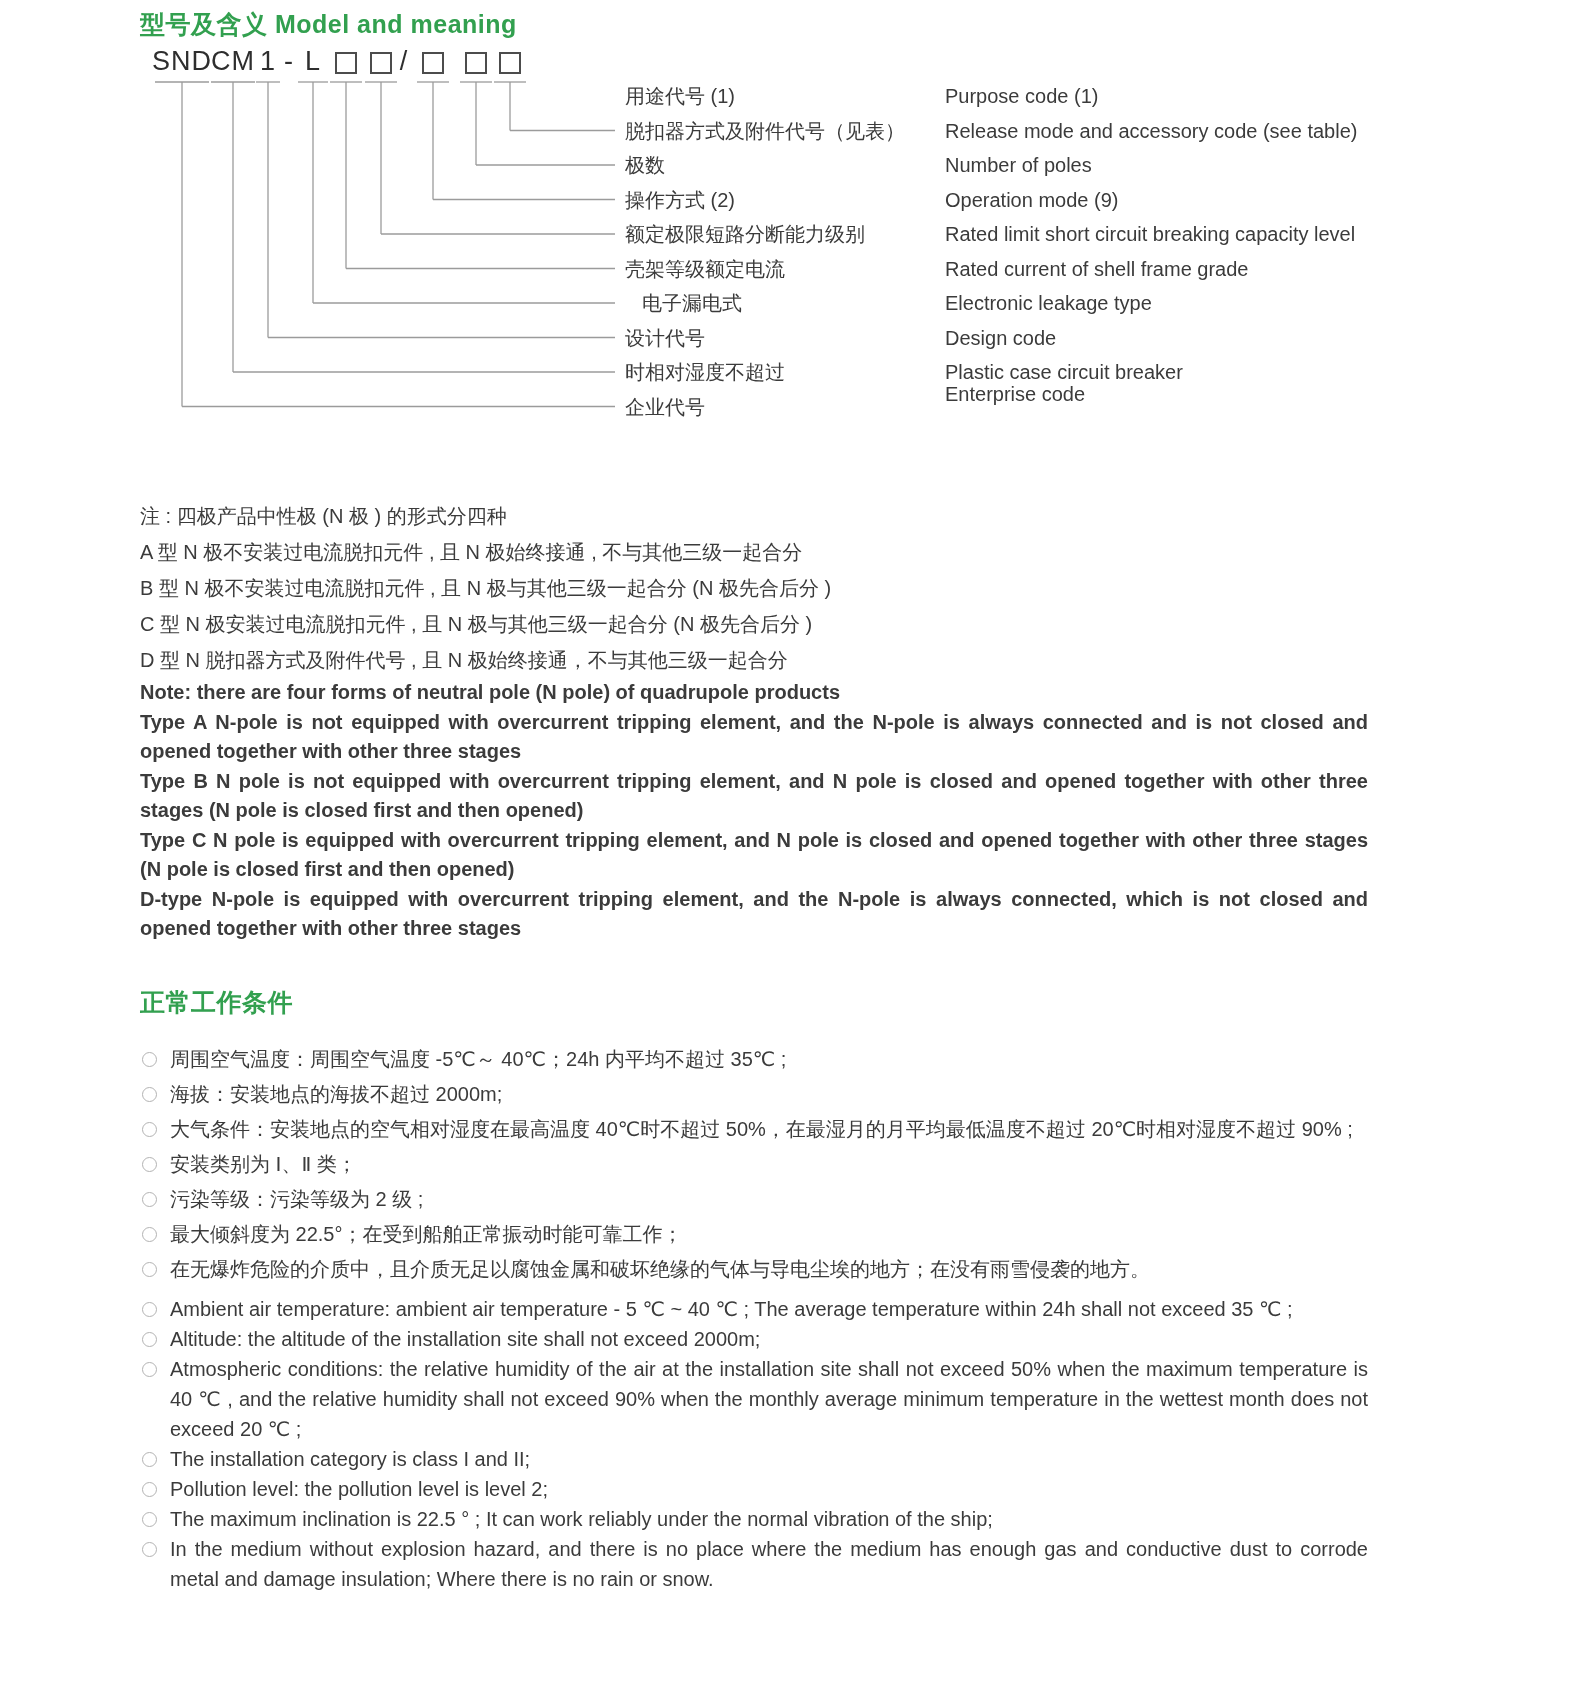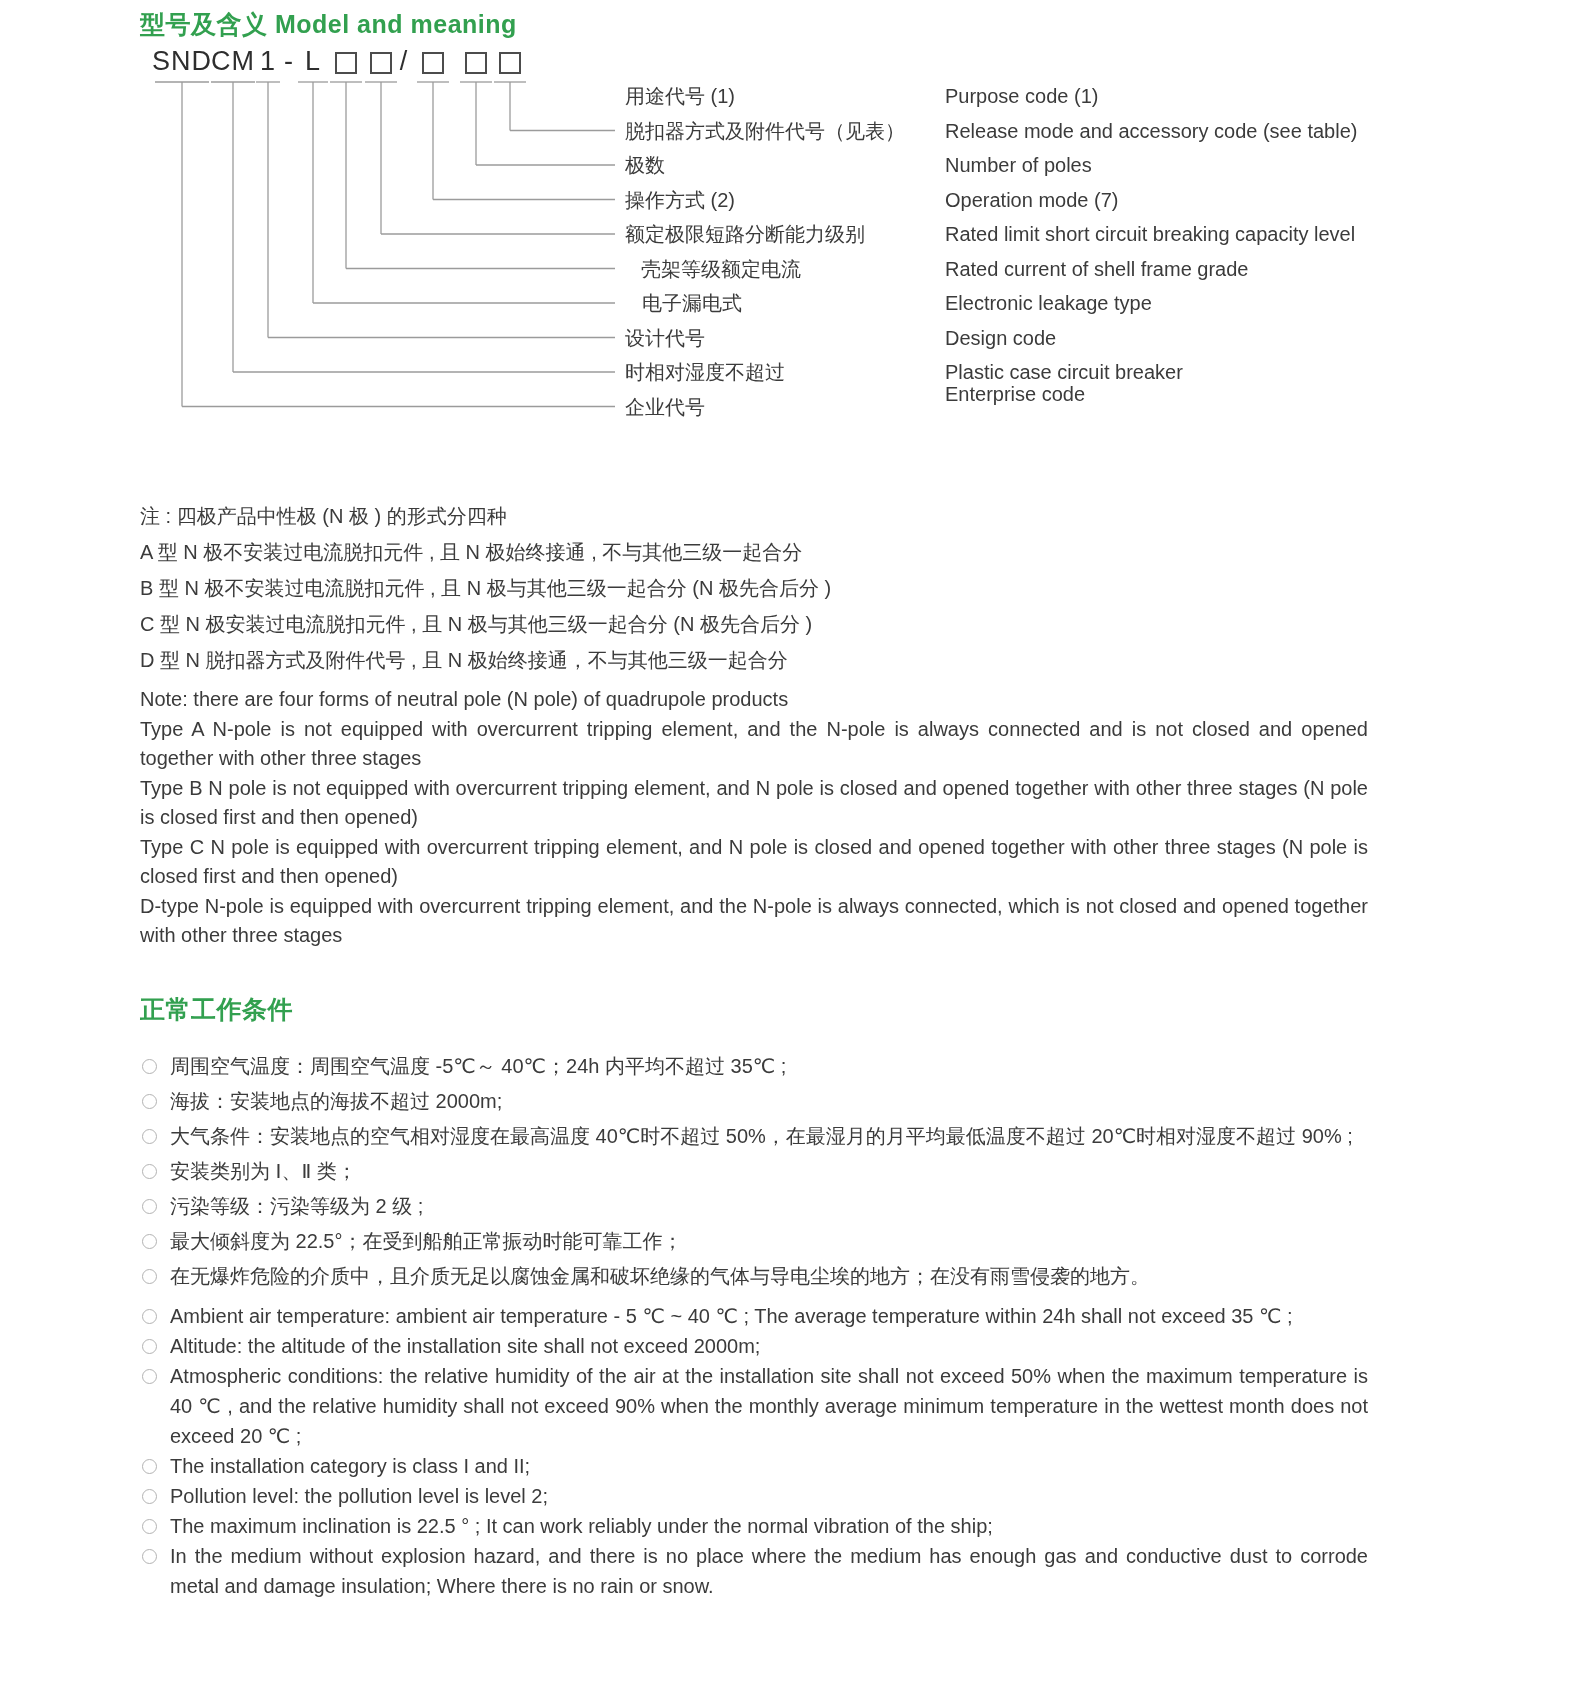--- a/index.html
+++ b/index.html
@@ -32,21 +32,21 @@
   }
   .dlabel{
     position:absolute;font-size:20px;line-height:26px;
     white-space:nowrap;color:var(--text);
   }
   
   .notes{margin:0;}
   .notes p{margin:0;}
   .notes-zh{margin-top:64px;}
   .notes-zh p{font-size:20px;line-height:36px;}
-  .notes-en{margin-top:7px;}
+  .notes-en{font-weight:bold;}
   .notes-en p{font-size:20px;line-height:29.5px;text-align:justify;}
   .sec-title-2{margin-top:42px;}
   
   .cond{margin:0;padding:0;list-style:none;}
   .cond-zh{margin-top:24px;}
   .cond-en{margin-top:7px;}
   .cond-item{position:relative;padding-left:30px;}
   .cond-zh .cond-item{font-size:20px;line-height:35px;}
   .cond-en .cond-item{font-size:20px;line-height:30px;}
   .cond-text{text-align:justify;}
@@ -108,24 +108,24 @@
         <span class="code-box" style="left: 370px;"></span>
       </div>
     <div id="label-rows">
         <div class="dlabel" style="left: 485px; top: 37px;">用途代号 (1)</div>
         <div class="dlabel" style="left: 805px; top: 37px;">Purpose code (1)</div>
         <div class="dlabel" style="left: 485px; top: 71.5px;">脱扣器方式及附件代号（见表）</div>
         <div class="dlabel" style="left: 805px; top: 71.5px;">Release mode and accessory code (see table)</div>
         <div class="dlabel" style="left: 485px; top: 106px;">极数</div>
         <div class="dlabel" style="left: 805px; top: 106px;">Number of poles</div>
         <div class="dlabel" style="left: 485px; top: 140.5px;">操作方式 (2)</div>
-        <div class="dlabel" style="left: 805px; top: 140.5px;">Operation mode (7)</div>
+        <div class="dlabel" style="left: 805px; top: 140.5px;">Operation mode (9)</div>
         <div class="dlabel" style="left: 485px; top: 175px;">额定极限短路分断能力级别</div>
         <div class="dlabel" style="left: 805px; top: 175px;">Rated limit short circuit breaking capacity level</div>
-        <div class="dlabel" style="left: 501px; top: 209.5px;">壳架等级额定电流</div>
+        <div class="dlabel" style="left: 485px; top: 209.5px;">壳架等级额定电流</div>
         <div class="dlabel" style="left: 805px; top: 209.5px;">Rated current of shell frame grade</div>
         <div class="dlabel" style="left: 485px; top: 244px; margin-left: 17px;">电子漏电式</div>
         <div class="dlabel" style="left: 805px; top: 244px;">Electronic leakage type</div>
         <div class="dlabel" style="left: 485px; top: 278.5px;">设计代号</div>
         <div class="dlabel" style="left: 805px; top: 278.5px;">Design code</div>
         <div class="dlabel" style="left: 485px; top: 313px;">时相对湿度不超过</div>
         <div class="dlabel" style="left: 805px; top: 313px;">Plastic case circuit breaker</div>
         <div class="dlabel" style="left: 485px; top: 347.5px;">企业代号</div>
         <div class="dlabel" style="left: 805px; top: 335px;">Enterprise code</div>
       </div>

